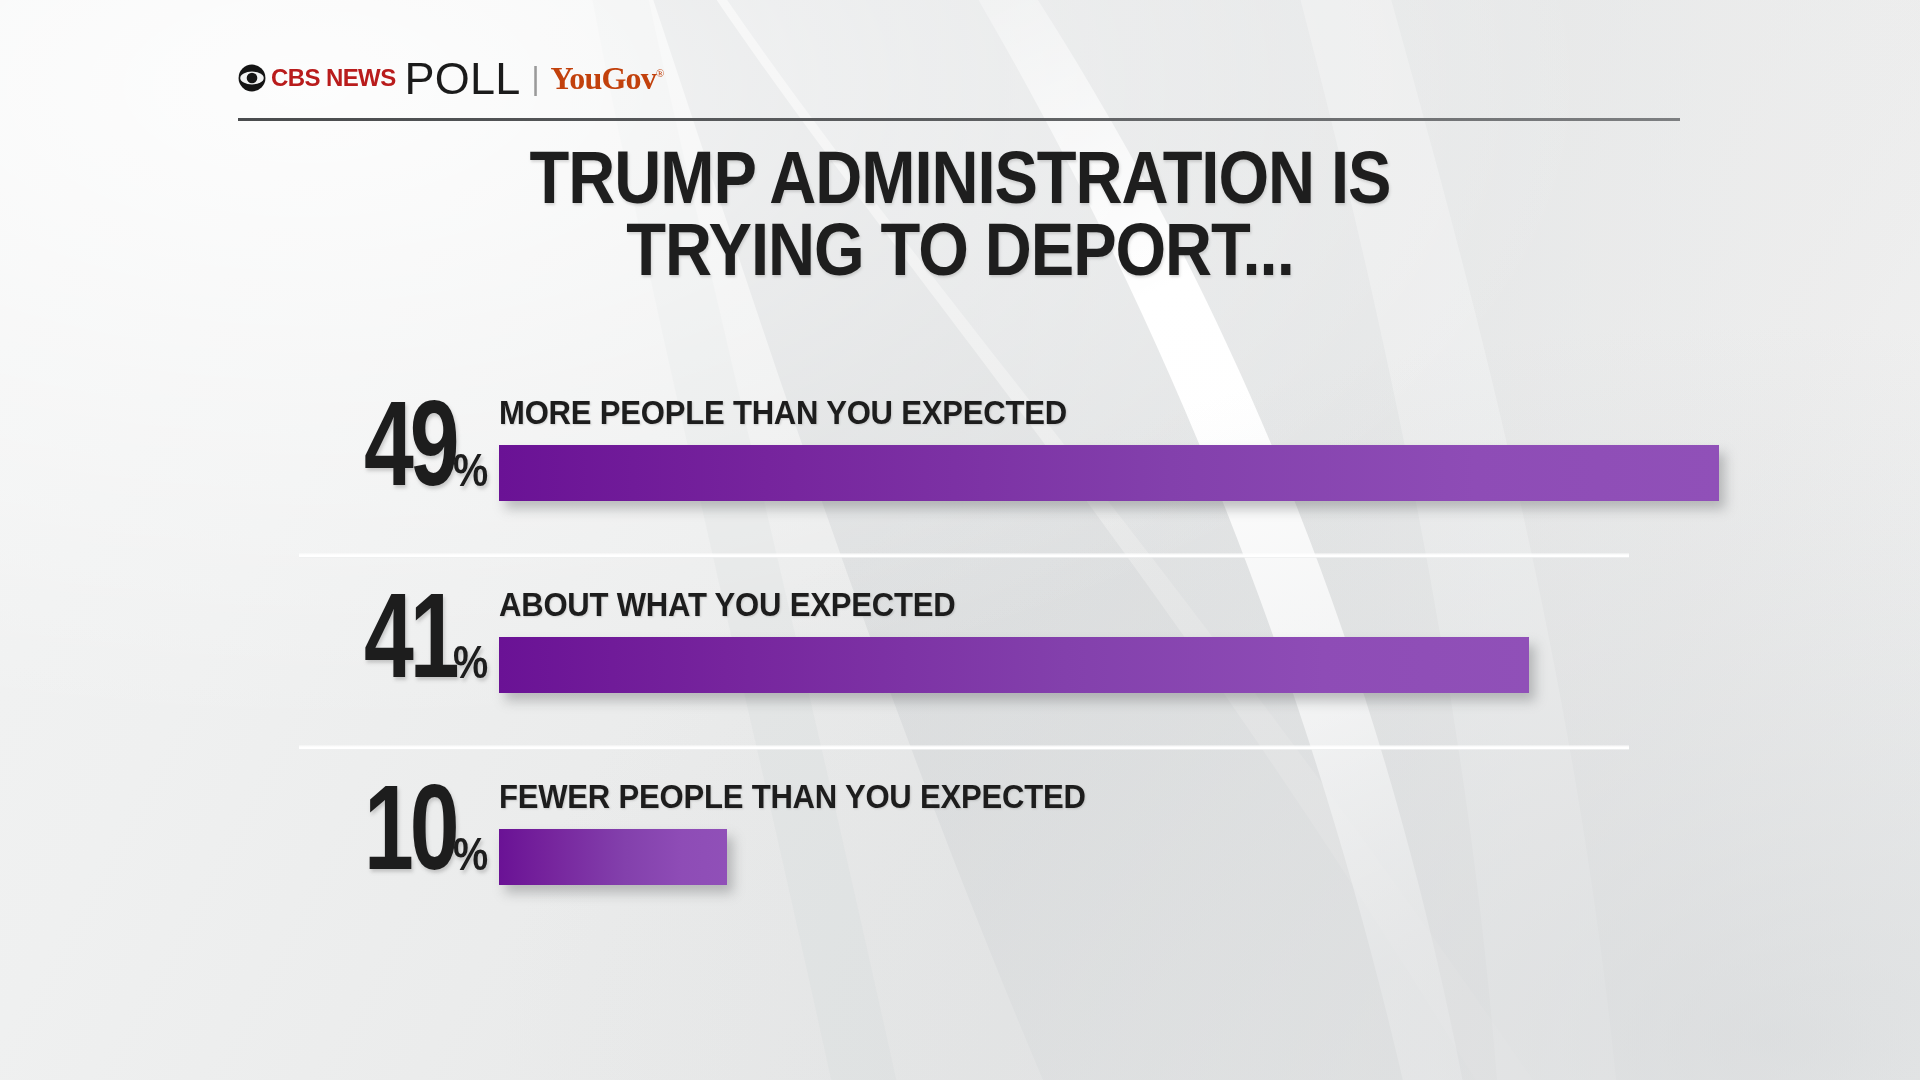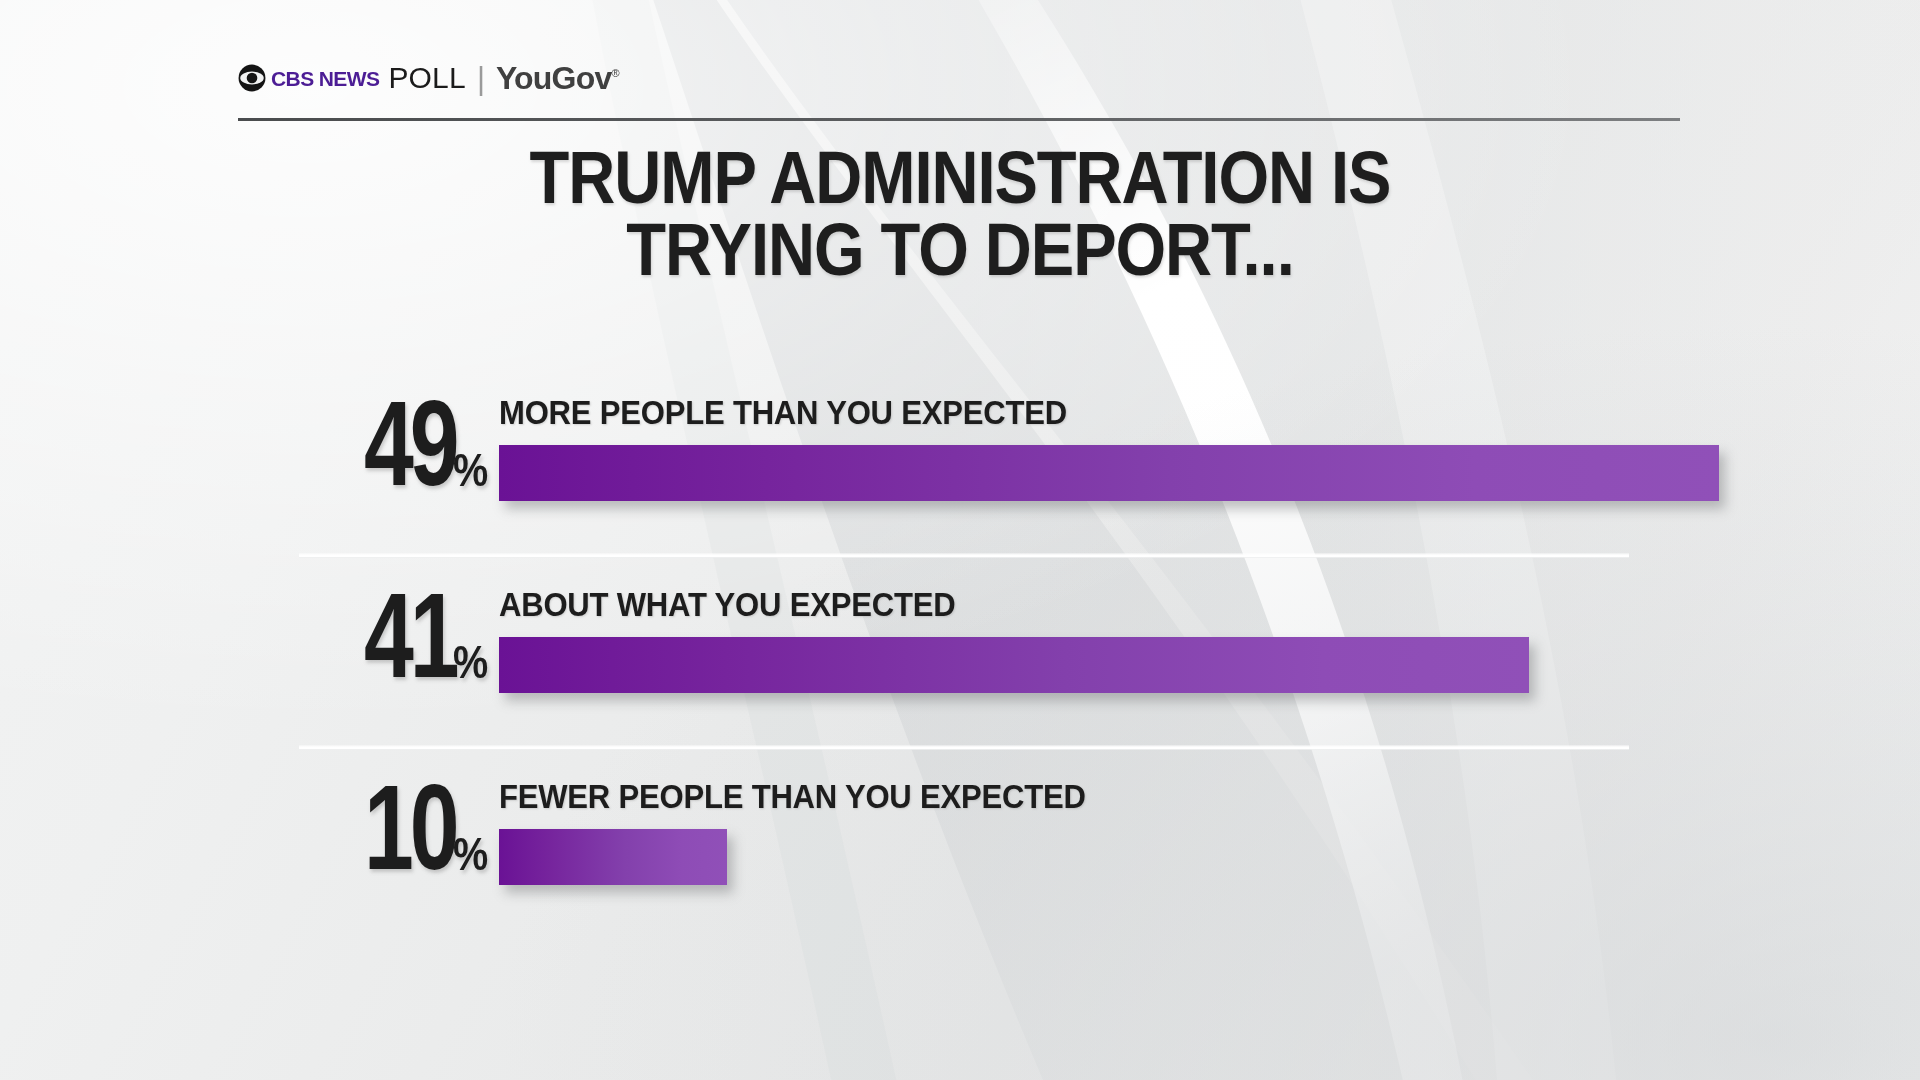--- a/index.html
+++ b/index.html
@@ -65,53 +65,53 @@
   .cbs-eye {
     width: 28px;
     height: 28px;
     margin-right: 5px;
     display: block;
   }
 
   .logo-cbsnews {
     font-family: "Liberation Sans", sans-serif;
     font-weight: 700;
-    font-size: 21px;
+    font-size: 24px;
     letter-spacing: -0.6px;
-    color: #4c1d95;
+    color: #b91c1c;
     line-height: 1;
     white-space: nowrap;
   }
 
   .logo-poll {
     font-family: "Liberation Sans", sans-serif;
     font-weight: 400;
-    font-size: 30px;
+    font-size: 45px;
     letter-spacing: 0.2px;
     color: #1b1b1b;
     line-height: 1;
     margin-left: 9px;
     white-space: nowrap;
   }
 
   .logo-pipe {
     font-family: "Liberation Sans", sans-serif;
     font-weight: 300;
     font-size: 31px;
     color: #9a9a9a;
     line-height: 1;
     margin: 0 11px;
   }
 
   .logo-yougov {
-    font-family: Liberation Sans, sans-serif;
+    font-family: Liberation Serif, serif;
     font-weight: 700;
     font-size: 32px;
     letter-spacing: -0.8px;
-    color: #404040;
+    color: #c2410c;
     line-height: 1;
     white-space: nowrap;
     position: relative;
   }
 
   .logo-reg {
     font-size: 11px;
     vertical-align: super;
     font-weight: 400;
     letter-spacing: 0;

